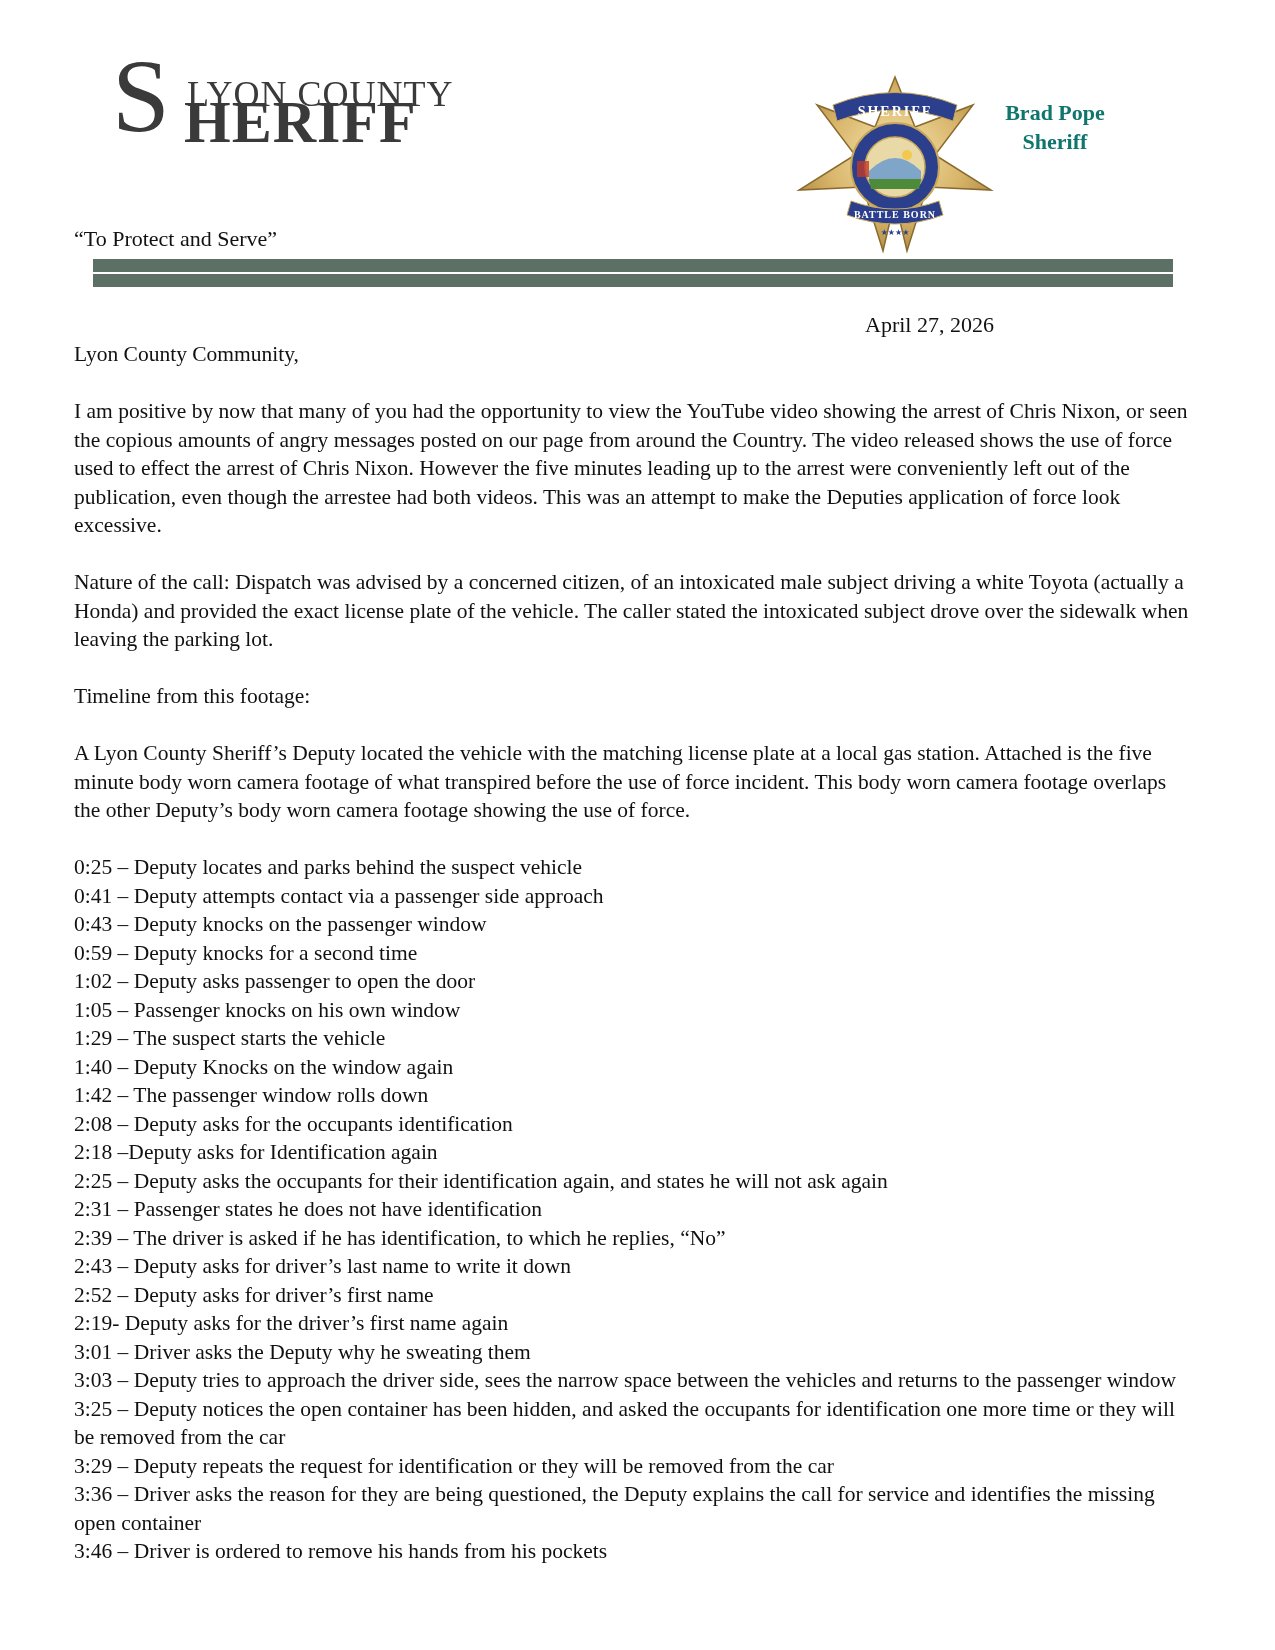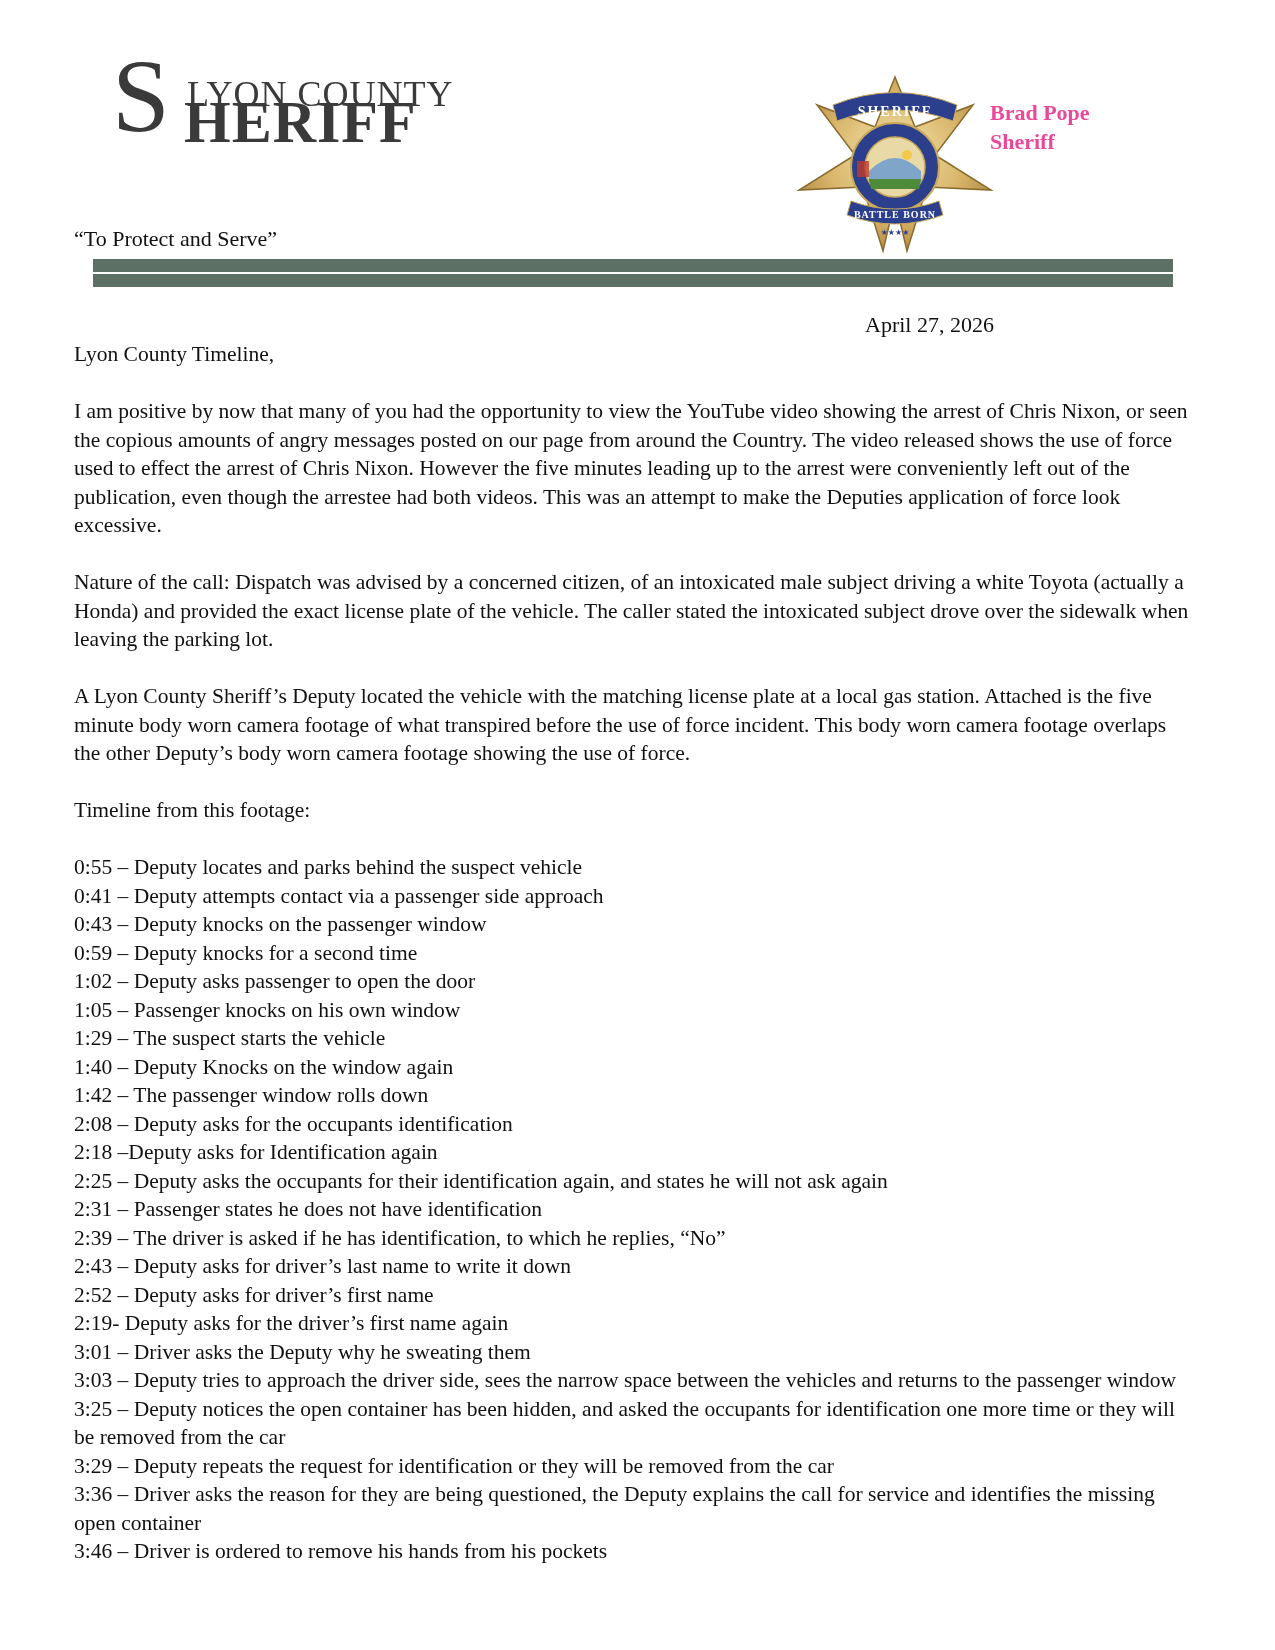--- a/index.html
+++ b/index.html
@@ -3,22 +3,22 @@
 <meta charset="utf-8">
 <style>
   html, body { margin: 0; padding: 0; background: #ffffff; }
   body { width: 1275px; height: 1650px; position: relative; overflow: hidden;
          font-family: "Liberation Serif", "DejaVu Serif", serif; color: #111; }
   .logo { position: absolute; left: 112px; top: 52px; width: 360px; height: 100px; color: #3a3a3a; }
   .logo .big-s { position: absolute; left: 0; top: -8px; font-size: 104px; line-height: 1; font-weight: normal; }
   .logo .line1 { position: absolute; left: 75px; top: 24px; font-size: 36px; letter-spacing: 1px; line-height: 1; }
   .logo .line2 { position: absolute; left: 72px; top: 40px; font-size: 60px; font-weight: bold; letter-spacing: 1px; line-height: 1; text-align: right; }
   .badge { position: absolute; left: 795px; top: 75px; width: 200px; height: 180px; }
-  .sheriff-name { position: absolute; left: 990px; top: 98px; width: 130px; 
-                  color: #ec4899; font-weight: bold; font-size: 22px; line-height: 29px; }
+  .sheriff-name { position: absolute; left: 990px; top: 98px; width: 130px; text-align: center;
+                  color: #0f766e; font-weight: bold; font-size: 22px; line-height: 29px; }
   .motto { position: absolute; left: 74px; top: 226px; font-size: 22px; }
   .rule { position: absolute; left: 93px; width: 1080px; background: #5c7066; }
   .rule.r1 { top: 259px; height: 13px; }
   .rule.r2 { top: 274px; height: 13px; }
   .date { position: absolute; left: 865px; top: 312px; font-size: 22px; }
   .content { position: absolute; left: 74px; top: 340px; width: 1120px; font-size: 21.5px; line-height: 28.5px; }
   .content p { margin: 0 0 28.5px 0; }
   .content ul { list-style: none; margin: 0; padding: 0; }
   .content li { margin: 0; }
 </style>
@@ -61,27 +61,27 @@
 </div>
 
 <div class="motto">“To Protect and Serve”</div>
 
 <div class="rule r1"></div>
 <div class="rule r2"></div>
 
 <div class="date">April 27, 2026</div>
 
 <div class="content">
-  <p>Lyon County Timeline,</p>
+  <p>Lyon County Community,</p>
   <p>I am positive by now that many of you had the opportunity to view the YouTube video showing the arrest of Chris Nixon, or seen the copious amounts of angry messages posted on our page from around the Country.  The video released shows the use of force used to effect the arrest of Chris Nixon.  However the five minutes leading up to the arrest were conveniently left out of the publication, even though the arrestee had both videos.  This was an attempt to make the Deputies application of force look excessive.</p>
   <p>Nature of the call: Dispatch was advised by a concerned citizen, of an intoxicated male subject driving a white Toyota (actually a Honda) and provided the exact license plate of the vehicle.  The caller stated the intoxicated subject drove over the sidewalk when leaving the parking lot.</p>
+  <p>Timeline from this footage:</p>
   <p>A Lyon County Sheriff’s Deputy located the vehicle with the matching license plate at a local gas station.  Attached is the five minute body worn camera footage of what transpired before the use of force incident. This body worn camera footage overlaps the other Deputy’s body worn camera footage showing the use of force.</p>
-  <p>Timeline from this footage:</p>
   <ul>
-    <li>0:55 – Deputy locates and parks behind the suspect vehicle</li>
+    <li>0:25 – Deputy locates and parks behind the suspect vehicle</li>
     <li>0:41 – Deputy attempts contact via a passenger side approach</li>
     <li>0:43 – Deputy knocks on the passenger window</li>
     <li>0:59 – Deputy knocks for a second time</li>
     <li>1:02 – Deputy asks passenger to open the door</li>
     <li>1:05 – Passenger knocks on his own window</li>
     <li>1:29 – The suspect starts the vehicle</li>
     <li>1:40 – Deputy Knocks on the window again</li>
     <li>1:42 – The passenger window rolls down</li>
     <li>2:08 – Deputy asks for the occupants identification</li>
     <li>2:18 –Deputy asks for Identification again</li>

